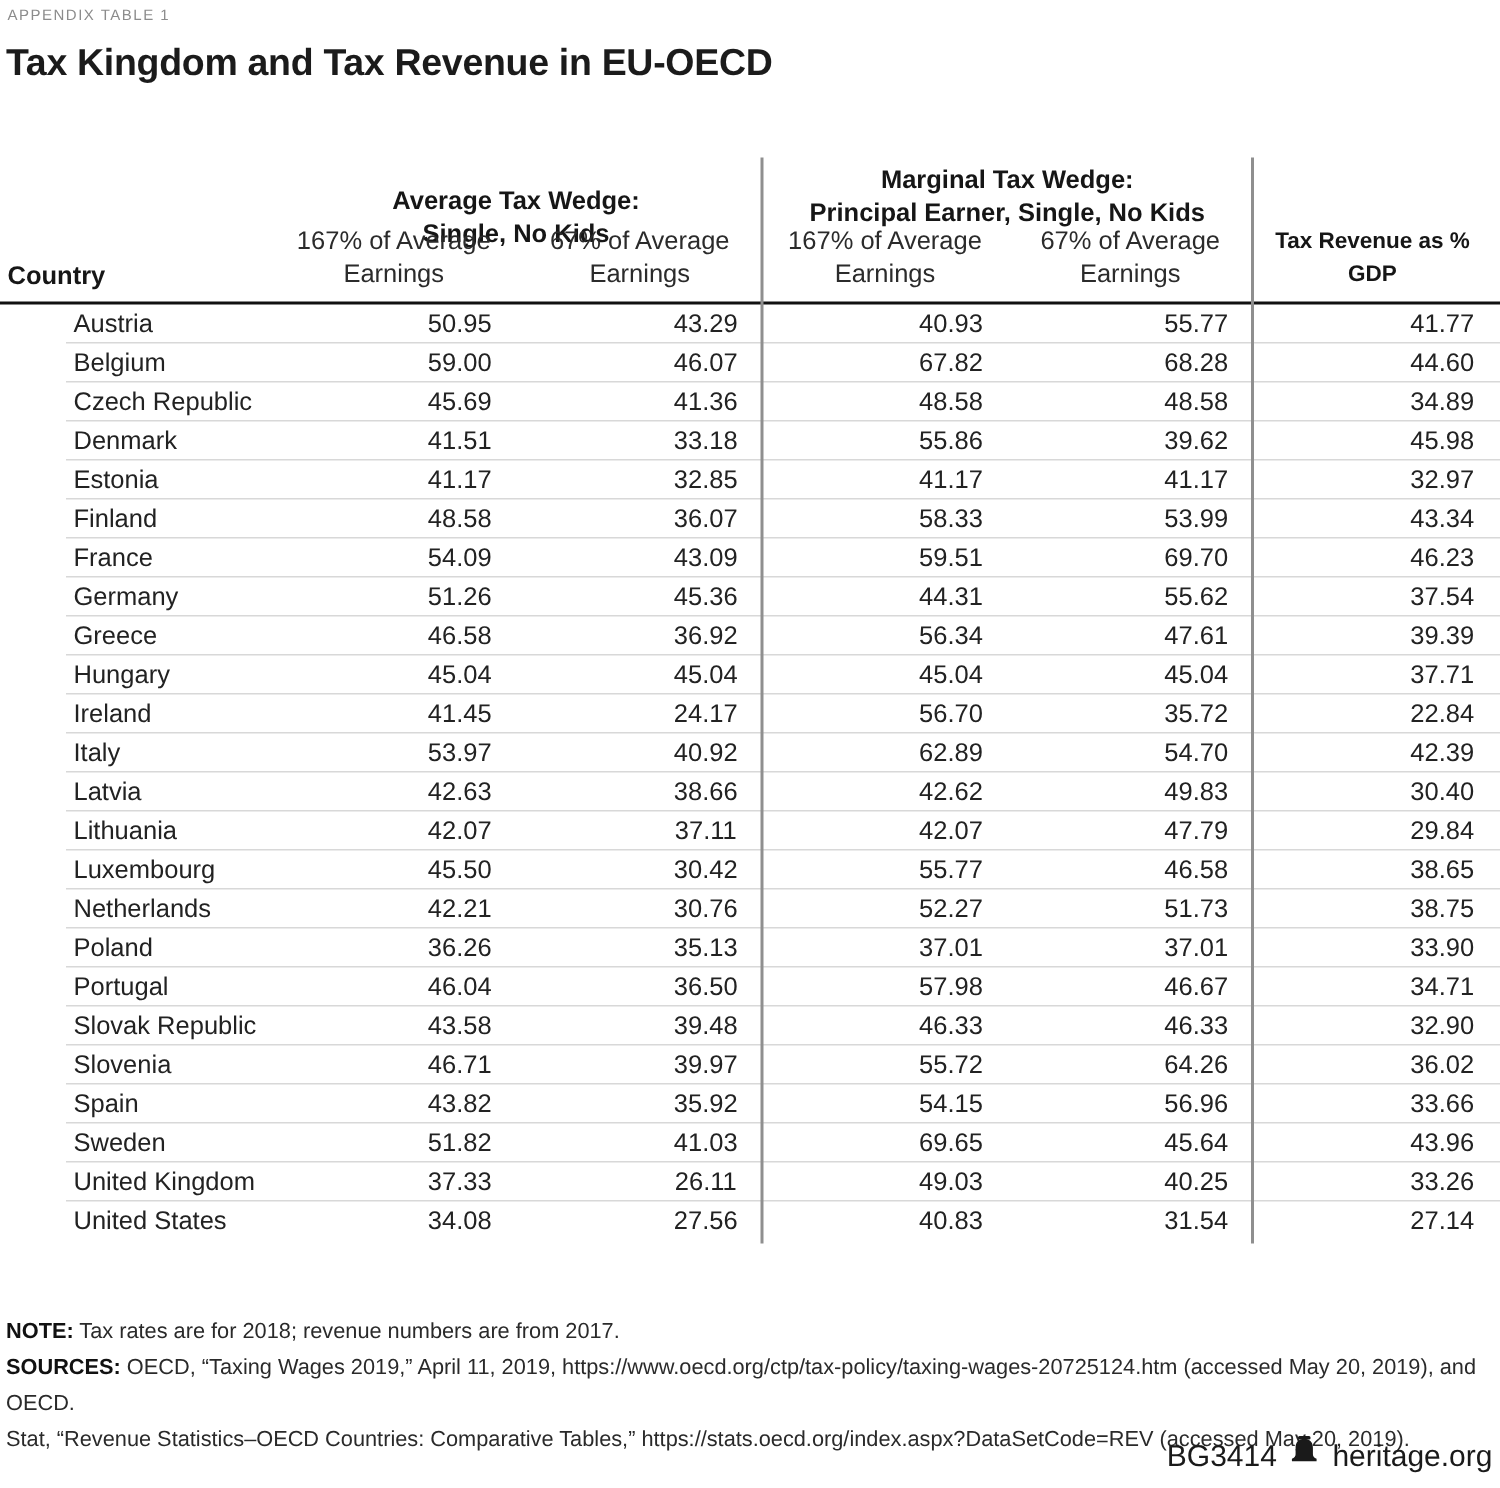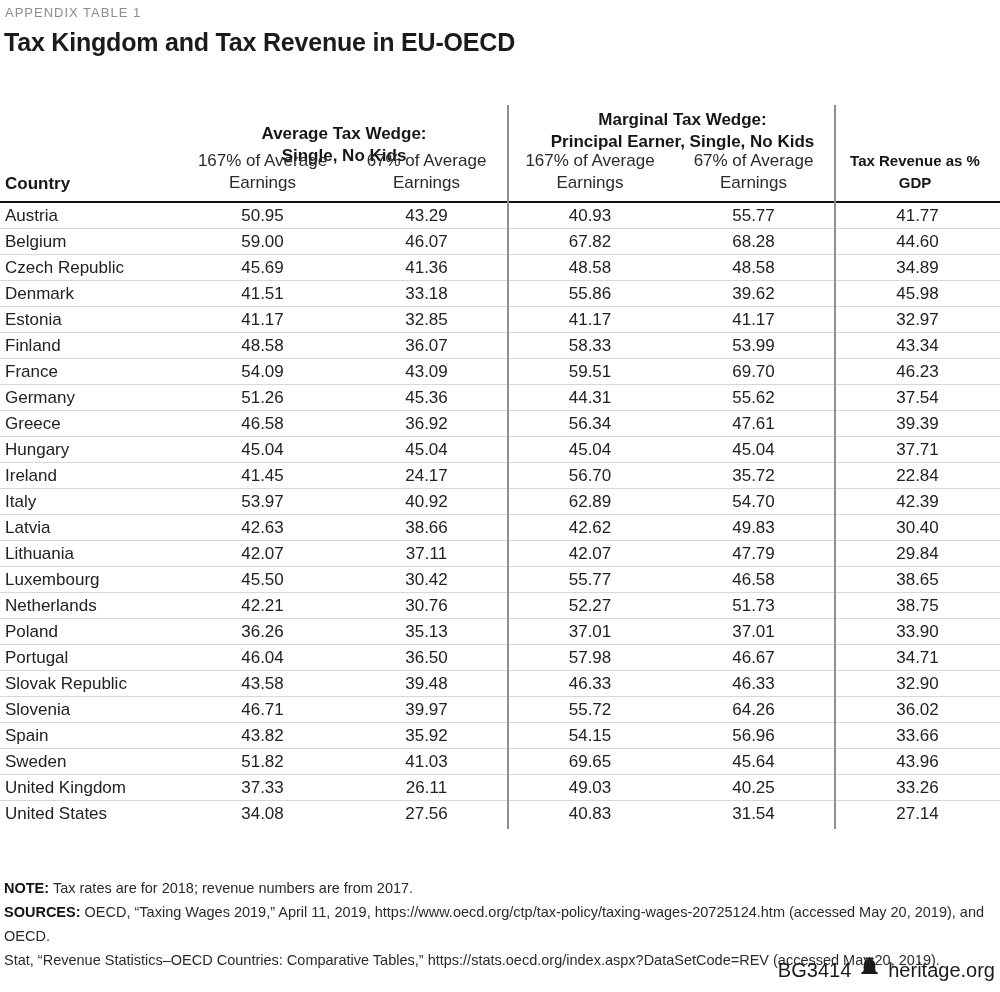--- a/index.html
+++ b/index.html
@@ -4,51 +4,51 @@
 <style>
   html,body { margin:0; padding:0; }
   body {
     width:1000px; height:992px; position:relative;
     background:#ffffff; overflow:hidden;
     font-family:"Liberation Sans","DejaVu Sans",sans-serif;
     color:#1a1a1a;
   }
   .eyebrow {
     position:absolute; top:5px; left:5px;
-    font-size:13px; letter-spacing:1px; color:#8c8c8c;
+    font-size:10px; letter-spacing:1px; color:#8c8c8c;
   }
   .title {
     position:absolute; top:28px; left:4px;
     font-size:25px; font-weight:bold; letter-spacing:-0.2px; color:#1b1b1b;
   }
   .table-wrap { position:absolute; top:100px; left:0; width:1000px; }
   .thead { position:relative; height:103px; border-bottom:2px solid #111; box-sizing:border-box; }
   .thead .gh {
     position:absolute; top:9px; text-align:center;
     font-weight:bold; font-size:17px; line-height:22px; color:#161616;
   }
   .gh1 { left:180px; width:328px;margin-top:14px; }
-  .gh2 { left:508px; width:327px;padding-left:11px; }
+  .gh2 { left:508px; width:327px; }
   .country-h {
     position:absolute; left:5px; bottom:7px;
     font-weight:bold; font-size:17px; color:#161616;
   }
   .sub {
     position:absolute; bottom:7px; text-align:center;
     font-size:17px; line-height:22px; color:#2b2b2b;
   }
   .sub1 { left:180px; width:165px; }
   .sub2 { left:345px; width:163px; }
   .sub3 { left:508px; width:164px; }
   .sub4 { left:672px; width:163px; }
   .rev-h {
     position:absolute; left:835px; width:160px; bottom:7px; text-align:center;
     font-weight:bold; font-size:15px; line-height:22px; color:#161616;
   }
-  .tbody { position:relative; }
+  .tbody { position:relative;padding-left:44px; }
   .row {
     display:grid;
     grid-template-columns:180px 165px 163px 164px 163px 165px;
     height:26px; align-items:center;
     border-bottom:1px solid #d8d8d8; box-sizing:border-box;
     font-size:17px; color:#222;
   }
   .row:last-child { border-bottom:none; }
   .cell.country { padding-left:5px; text-align:left; }
   .cell.num { text-align:center; }

